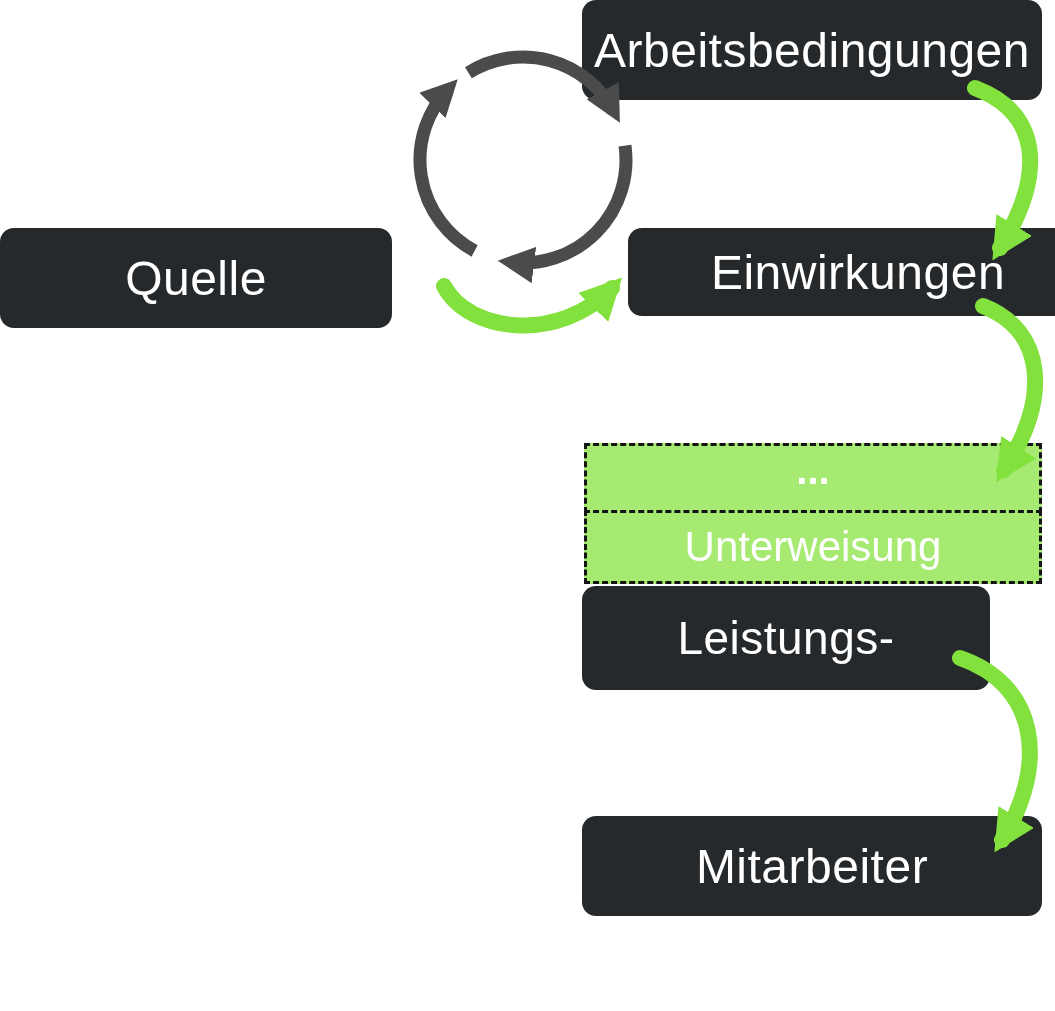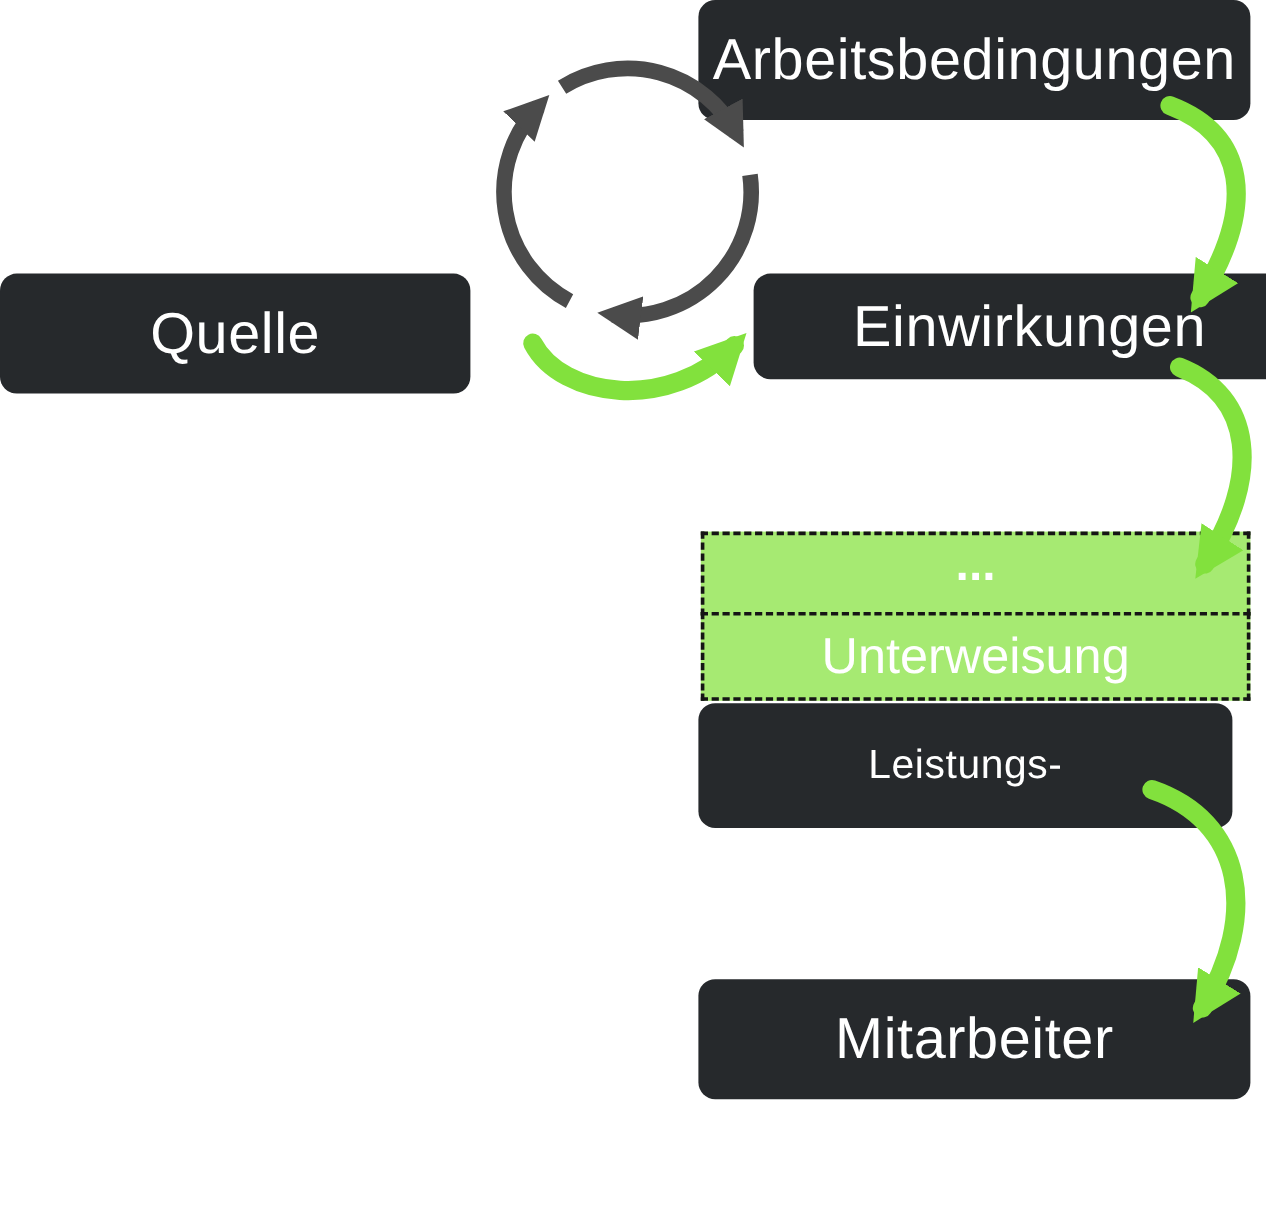--- a/index.html
+++ b/index.html
@@ -35,22 +35,22 @@
     font-size: 42px;
   }
 
   #box-arbeitsbedingungen { left: 582px; top: 0px;   width: 460px; height: 100px; }
   #box-quelle             { left: 0px;   top: 228px; width: 392px; height: 100px; }
   #box-einwirkungen       { left: 582px; top: 228px; width: 460px; height: 88px; margin-left: 46px; }
   #box-ellipsis           { left: 584px; top: 443px; width: 458px; height: 70px;
                             font-size: 40px; font-weight: 700; }
   #box-ellipsis .nudge-up { margin-top: -16px; }
   #box-unterweisung       { left: 584px; top: 510px; width: 458px; height: 74px; }
-  #box-leistung           { left: 582px; top: 586px; width: 445px; height: 104px;
-                            flex-direction: column; font-size: 34px; line-height: 1.35; }
+  #box-leistung           { left: 582px; top: 586px; width: 408px; height: 104px;
+                            flex-direction: column; font-size: 46px; line-height: 1.35; }
   #box-mitarbeiter        { left: 582px; top: 816px; width: 460px; height: 100px; }
 
   svg.arrows {
     position: absolute;
     left: 0; top: 0;
     width: 1055px;
     height: 1011px;
     z-index: 5;
     pointer-events: none;
   }

